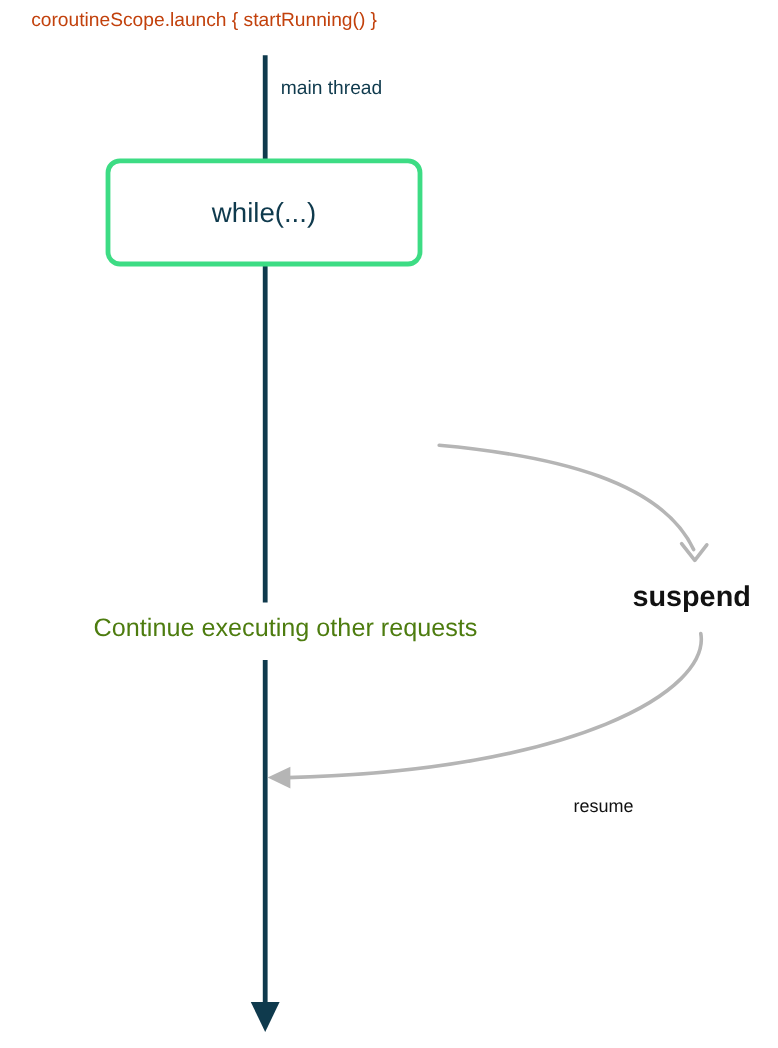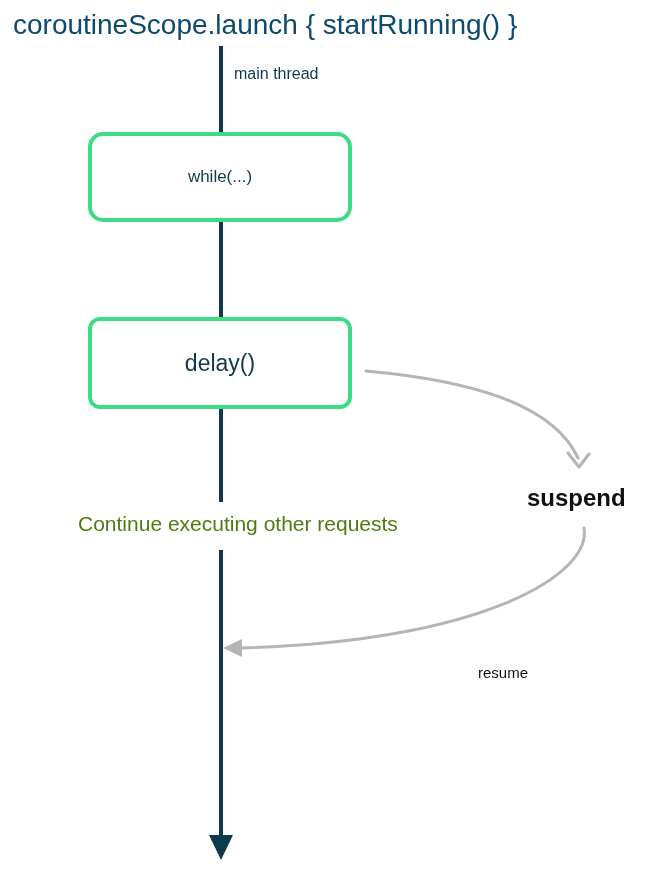--- a/index.html
+++ b/index.html
@@ -16,24 +16,24 @@
     overflow: hidden;
   }
   .svg-layer {
     position: absolute;
     left: 0;
     top: 0;
     z-index: 1;
   }
   .title {
     position: absolute;
-    left: 13px;
+    left: 26px;
     top: 9px;
-    font-size: 28px;
-    color: #0c4a6e;
+    font-size: 16px;
+    color: #c2410c;
     z-index: 3;
     white-space: nowrap;
   }
   .thread-label {
     position: absolute;
     left: 234px;
     top: 65px;
     font-size: 16px;
     color: #0f3a4d;
     z-index: 3;
@@ -46,21 +46,21 @@
     box-sizing: border-box;
     background: #ffffff;
     border: 4px solid #3ddc84;
     border-radius: 12px;
     display: flex;
     align-items: center;
     justify-content: center;
     text-align: center;
     z-index: 2;
   }
-  .box-while   { top: 132px; height: 90px; font-size: 17px; color: #0f3a4d; border-radius: 15px; }
+  .box-while   { top: 132px; height: 90px; font-size: 23px; color: #0f3a4d; }
   .box-delay   { top: 317px; height: 92px; font-size: 23px; color: #0f3a4d; }
   .box-progress{ top: 672px; height: 92px; font-size: 19px; color: #111111;
                  line-height: 1.4; white-space: pre-line; }
   .note-continue {
     position: absolute;
     left: 78px;
     top: 512px;
     font-size: 21px;
     color: #4d7c0f;
     z-index: 3;
@@ -110,23 +110,20 @@
   </svg>
 
   <div class="title">coroutineScope.launch { startRunning() }</div>
 
   <div class="thread-label">main thread</div>
 
   <div class="flow-box box-while">
     <span>while(...)</span>
   </div>
 
-  <div class="flow-box box-delay">
-    <span>delay()</span>
-  </div>
 
   <div class="note-continue">Continue executing other requests</div>
 
   <div class="label-suspend">suspend</div>
 
   <div class="label-resume">resume</div>
 
 
 </div>
 

